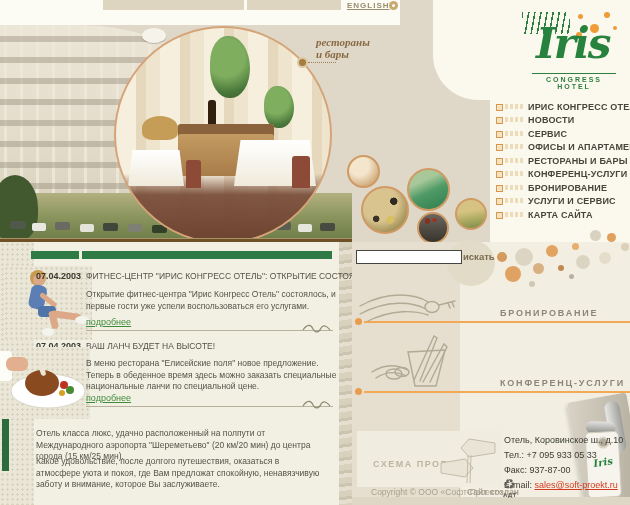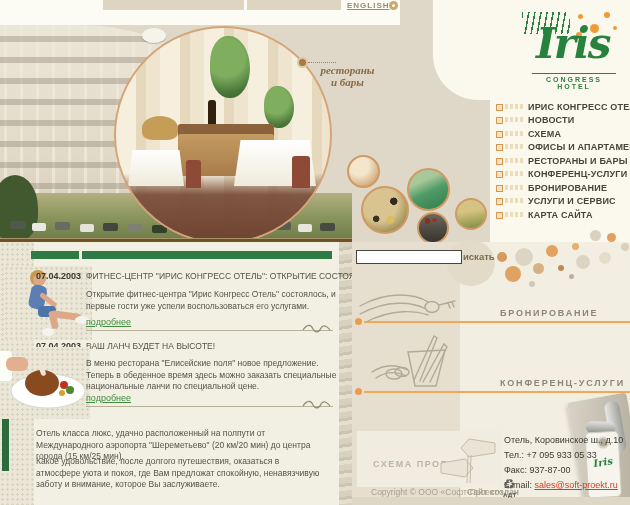--- a/index.html
+++ b/index.html
@@ -43,22 +43,22 @@
          border-radius:45% 55% 50% 50%;}
   .dresser{left:62px;top:96px;width:96px;height:52px;background:linear-gradient(180deg,#caa268 0%,#a87c49 100%);
            border-radius:3px;box-shadow:inset 0 10px 0 #8a623c;}
   .bottle{left:92px;top:72px;width:8px;height:30px;background:#32200f;border-radius:3px 3px 0 0;}
   .basket{left:26px;top:88px;width:36px;height:24px;background:#c59d57;border-radius:50% 50% 30% 30%;}
   .tbl{background:linear-gradient(180deg,#ffffff 0%,#efeada 100%);
        clip-path:polygon(8% 0,92% 0,100% 100%,0 100%);}
   .chair{background:#8d4a36;border-radius:3px 3px 0 0;}
 
   
-  .rest-caption{left:300px;top:36px;width:95px;text-align:center;font-family:"Liberation Serif",serif;
-     font-style:italic;font-weight:bold;font-size:11px;line-height:12px;color:#8a6a42;margin-top:28px;}
+  .rest-caption{left:316px;top:36px;width:95px;text-align:left;font-family:"Liberation Serif",serif;
+     font-style:italic;font-weight:bold;font-size:11px;line-height:12px;color:#8a6a42;}
   .rest-marker{left:297px;top:57px;width:7px;height:7px;border-radius:50%;background:#a87c3e;
      border:2px solid #d9c8a8;}
   .rest-dots{left:308px;top:62px;width:28px;height:0;border-top:1px dotted #a0804c;}
 
   
   .thumb{border-radius:50%;border:2px solid #cf9a64;}
   .tA{left:347px;top:155px;width:29px;height:29px;background:radial-gradient(circle at 35% 30%,#f3e6cd 0 35%,#cfa878 80%,#b08858 100%);}
   .tB{left:361px;top:186px;width:44px;height:44px;background:
        radial-gradient(circle at 70% 30%,#2f2a20 0 8%,rgba(0,0,0,0) 9%),
        radial-gradient(circle at 30% 70%,#3a3428 0 7%,rgba(0,0,0,0) 8%),
@@ -219,21 +219,21 @@
     <span class="menu-label">ИРИС КОНГРЕСС ОТЕЛЬ</span>
     </div>
   <div class="s menu-item" style="top:115px;text-align:center;">
     <span class="menu-bullet"></span>
       <span class="menu-dash"></span>
     <span class="menu-label">НОВОСТИ</span>
     </div>
   <div class="s menu-item" style="top:129px;">
     <span class="menu-bullet"></span>
       <span class="menu-dash"></span>
-    <span class="menu-label">СХЕМА</span>
+    <span class="menu-label">СЕРВИС</span>
     </div>
   <div class="s menu-item" style="top:142px;">
     <span class="menu-bullet"></span>
       <span class="menu-dash"></span>
     <span class="menu-label">ОФИСЫ И АПАРТАМЕНТЫ</span>
     </div>
   <div class="s menu-item" style="top:156px;">
     <span class="menu-bullet"></span>
       <span class="menu-dash"></span>
     <span class="menu-label">РЕСТОРАНЫ И БАРЫ</span>

